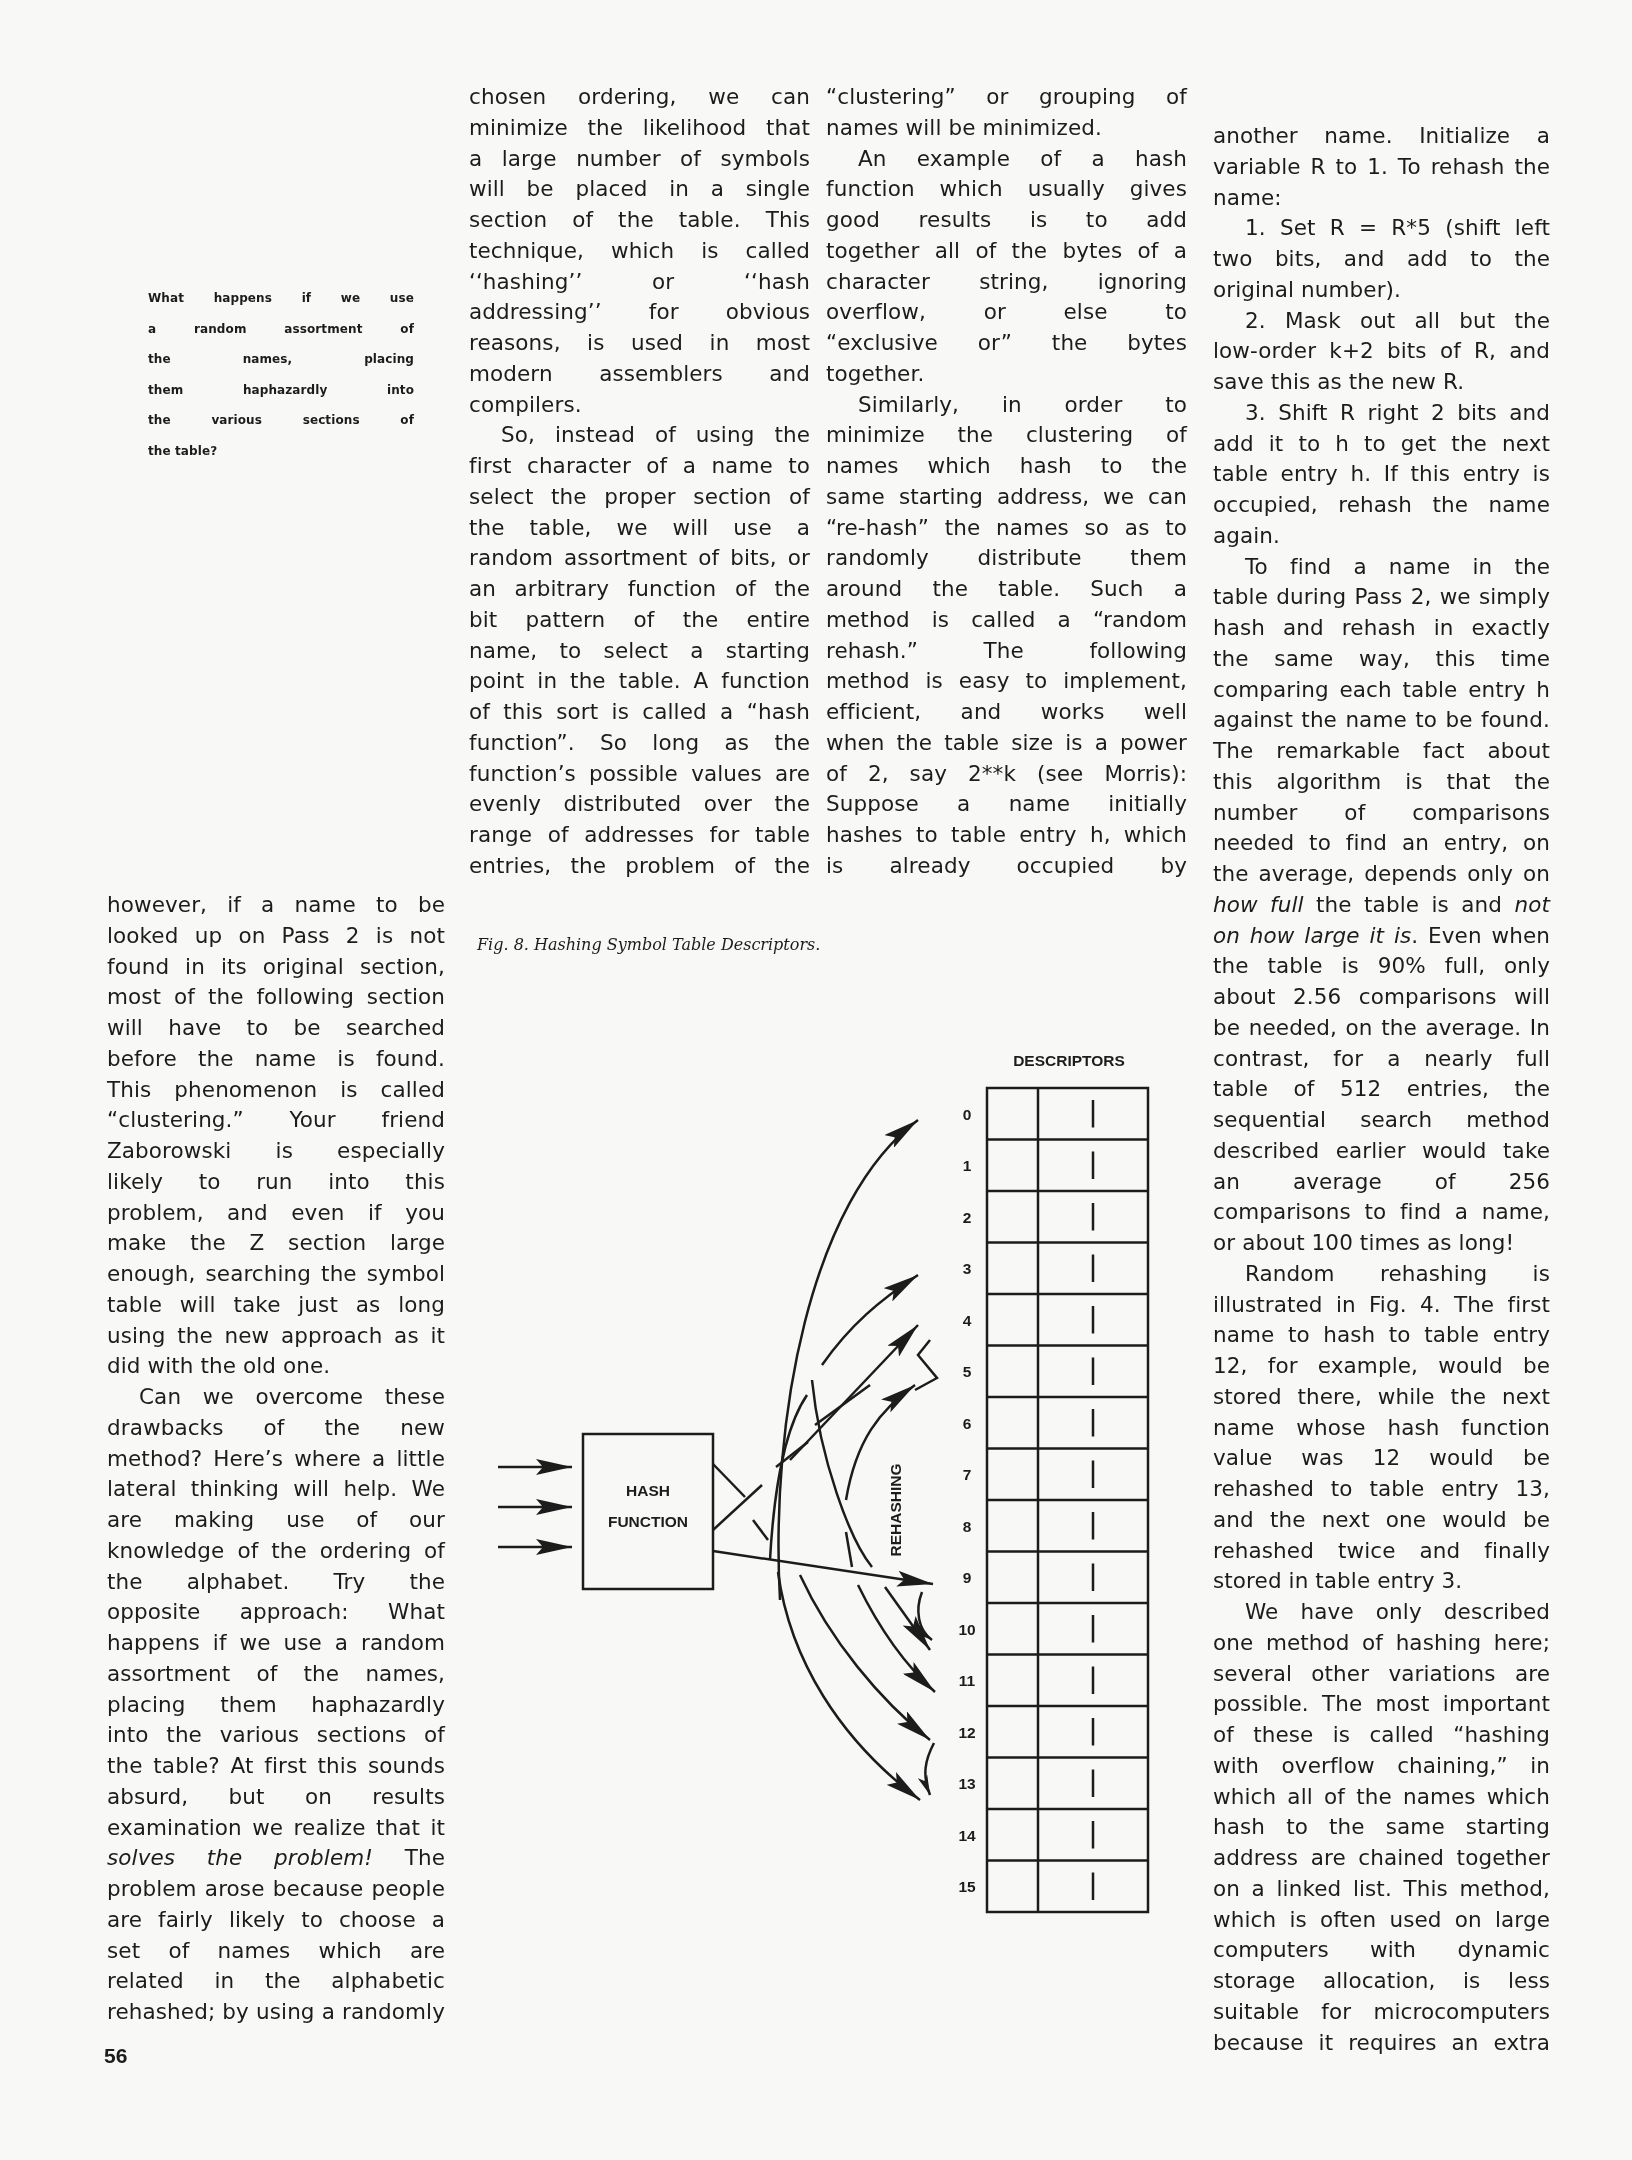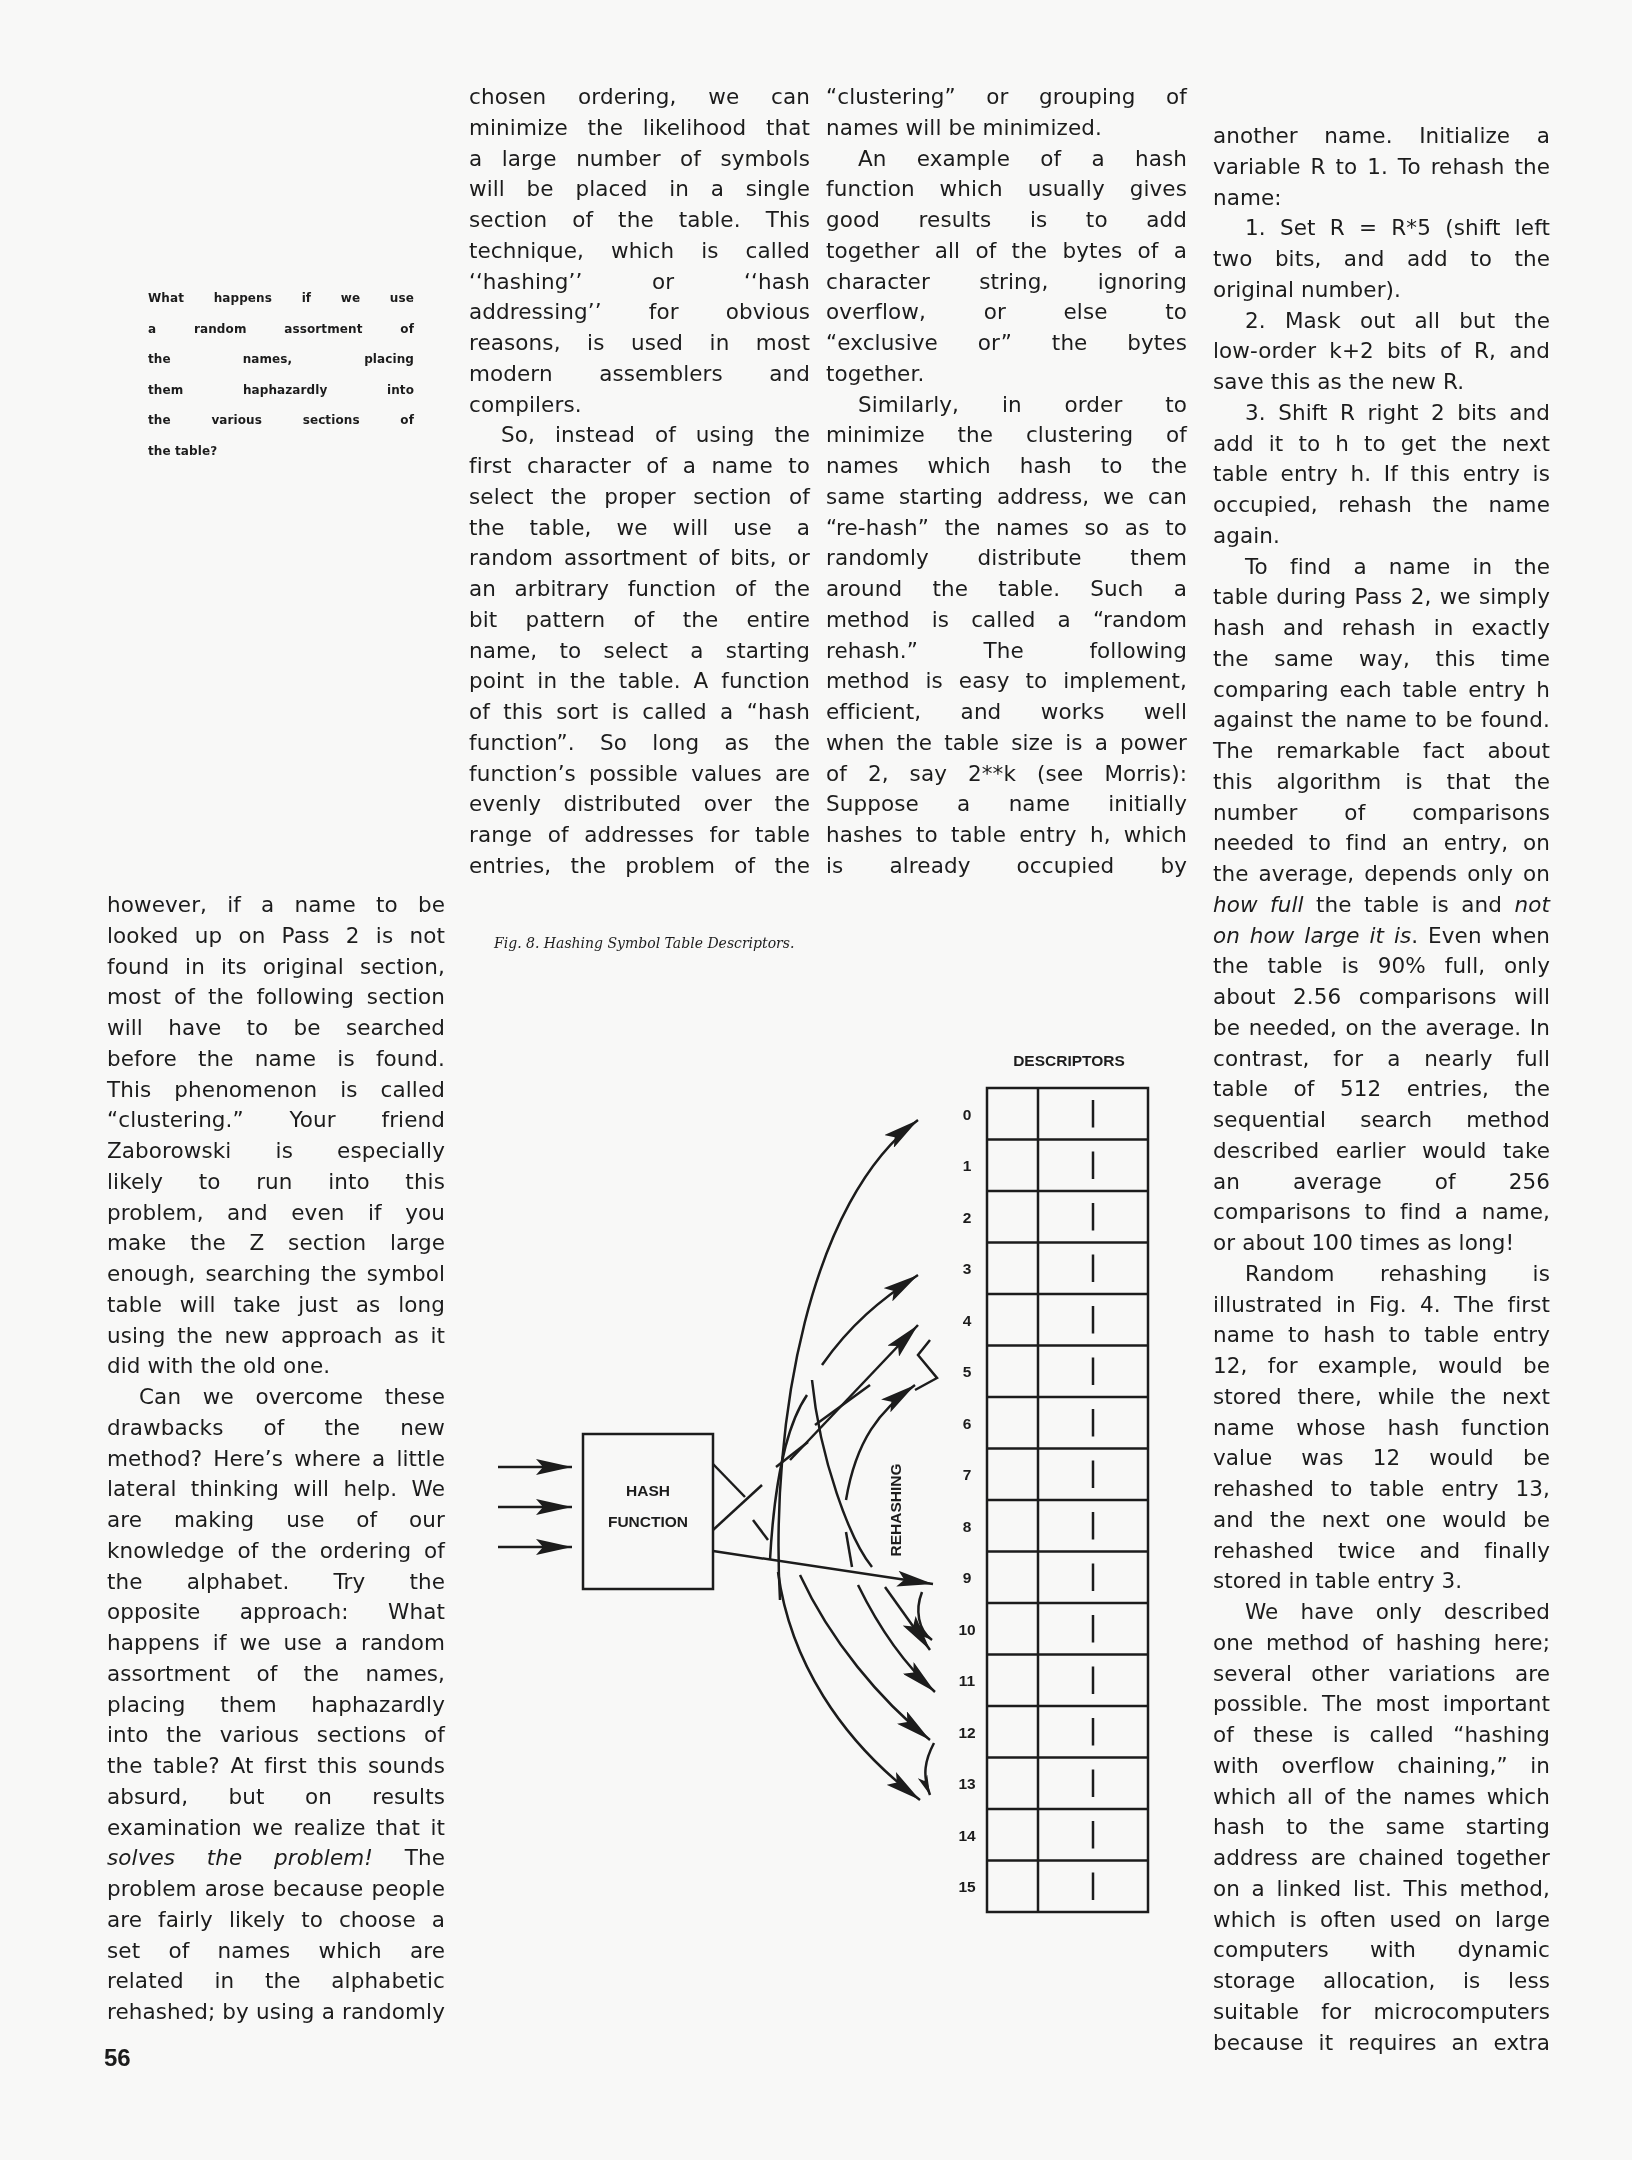--- a/index.html
+++ b/index.html
@@ -8,22 +8,22 @@
   .col .ln { display: block; white-space: nowrap; text-align: justify; text-align-last: justify; height: 30.75px; overflow: visible; }
   .col .ln.last { text-align-last: left; }
   .col .ln.indent { padding-left: 32px; }
   .col .ln span.it { font-style: italic; }
   #col1 { left: 107px; top: 890px; width: 338px; }
   #col2 { left: 469px; top: 82px; width: 341px; }
   #col3 { left: 826px; top: 82px; width: 361px; }
   #col4 { left: 1213px; top: 98px; width: 337px; margin-top: 23px; }
   #pullquote { left: 148px; top: 283px; width: 266px; font-family: "DejaVu Sans", sans-serif; font-size: 12px; line-height: 30.5px; font-weight: bold; }
   #pullquote .ln { height: 30.5px; }
-  #caption { position: absolute; left: 494px; top: 935px; font-family: "DejaVu Serif", serif; font-style: italic; font-size: 14px; }
-  #page-number { position: absolute; left: 104px; top: 2044px; font-family: "Liberation Sans", sans-serif; font-weight: bold; font-size: 24px; }
+  #caption { position: absolute; left: 477px; top: 935px; font-family: "DejaVu Serif", serif; font-style: italic; font-size: 16px; }
+  #page-number { position: absolute; left: 104px; top: 2044px; font-family: "Liberation Sans", sans-serif; font-weight: bold; font-size: 21px; }
   #diagram { position: absolute; left: 0; top: 0; width: 1632px; height: 2160px; pointer-events: none; }
   #diagram text { font-family: "Liberation Sans", sans-serif; font-weight: bold; fill: #1c1c1c; }
 </style>
 </head>
 <body>
 
 <div id="pullquote" class="col">
     <span class="ln">What happens if we use</span>
     <span class="ln">a random assortment of</span>
     <span class="ln">the names, placing</span>

